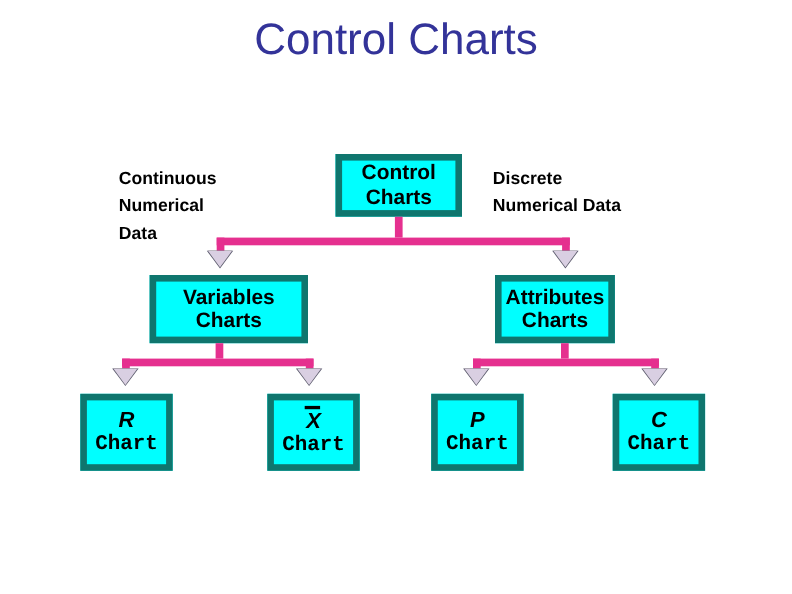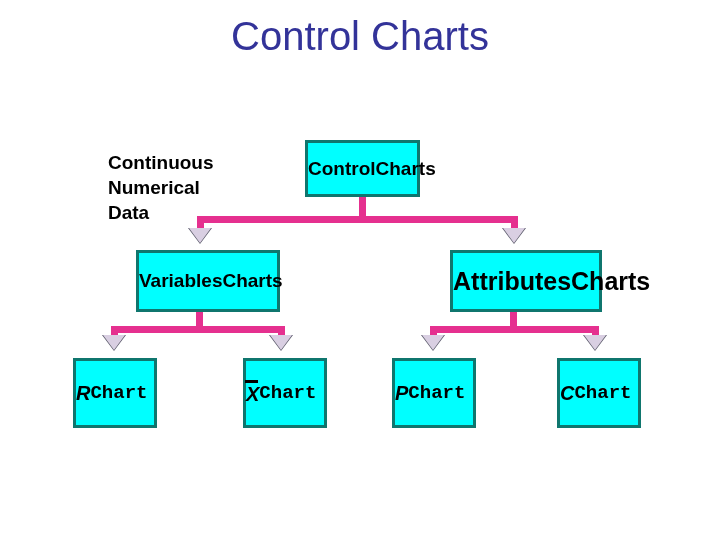--- a/index.html
+++ b/index.html
@@ -34,21 +34,21 @@
     font-weight: normal;
     color: #333399;
     letter-spacing: 0px;
     line-height: 48px;
     white-space: nowrap;
   }
 
   
   .side-label {
     position: absolute;
-    font-size: 19px;
+    font-size: 16px;
     font-weight: bold;
     color: #000000;
     line-height: 25px;
     white-space: pre-line;
   }
   #label-continuous {
     left: 108px;
     top: 150px;
     width: 180px;
     text-align: left;
@@ -57,26 +57,26 @@
     left: 448px;
     top: 150px;
     width: 200px;
     text-align: left;
   }
 
   
   .node {
     position: absolute;
     background: #00FFFF;
-    border: 3px solid #0f766e;
+    border: 6px solid #0f766e;
     box-sizing: border-box;
     display: flex;
-    flex-direction: row;
+    flex-direction: column;
     align-items: center;
-    justify-content: flex-start;
+    justify-content: center;
     color: #000000;
     font-weight: bold;
     line-height: 1.12;
     text-align: center;
   }
 
   #node-control {
     left: 305px;
     top: 140px;
     width: 115px;
@@ -86,23 +86,23 @@
   #node-variables {
     left: 136px;
     top: 250px;
     width: 144px;
     height: 62px;
     font-size: 19px;
   }
   #node-attributes {
     left: 450px;
     top: 250px;
-    width: 152px;
+    width: 109px;
     height: 62px;
-    font-size: 25px;
+    font-size: 19px;
   }
 
   .leaf {
     width: 84px;
     height: 70px;
     top: 358px;
     font-size: 19px;
   }
   #node-r   { left: 73px; }
   #node-xbar{ left: 243px; }
@@ -174,20 +174,22 @@
 </head>
 <body>
 
 <div id="slide">
 
   <div id="title">Control Charts</div>
 
   <div class="side-label" id="label-continuous">Continuous
 Numerical
 Data</div>
+  <div class="side-label" id="label-discrete">Discrete
+Numerical Data</div>
 
   <div class="node" id="node-control">
     <span>Control</span>
     <span>Charts</span>
   </div>
 
   <div class="conn conn-v" style="left:359px; top:197px; height:19px;"></div>
   <div class="conn conn-h" style="left:197px; top:216px; width:321px;"></div>
   <div class="conn conn-v" style="left:197px; top:216px; height:13px;"></div>
   <div class="conn conn-v" style="left:511px; top:216px; height:13px;"></div>

